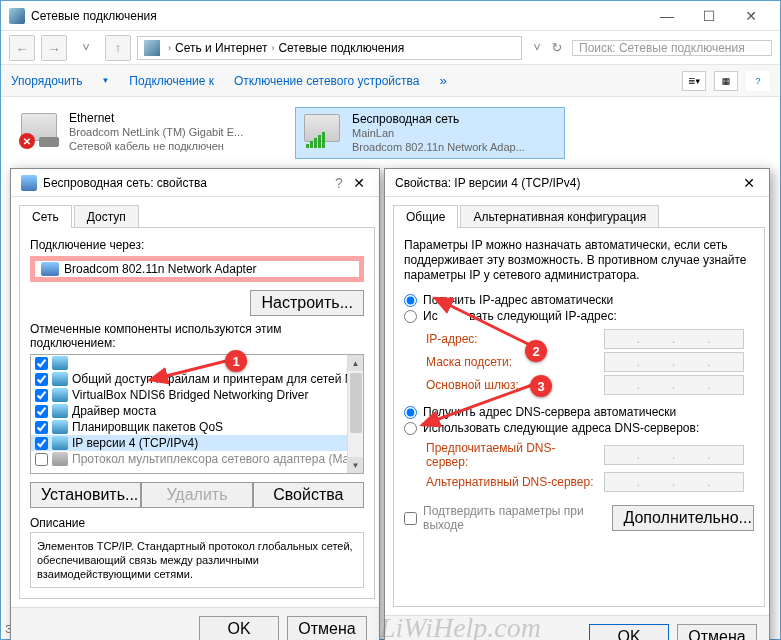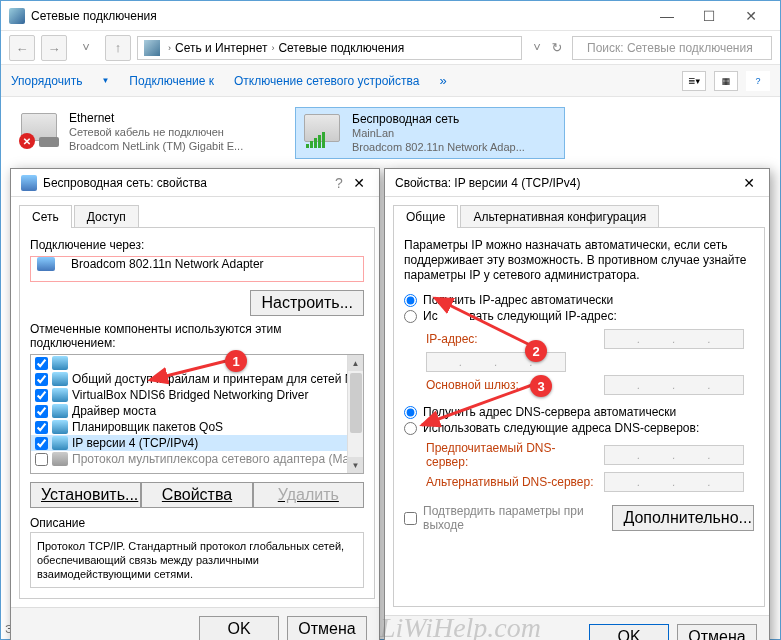--- a/index.html
+++ b/index.html
@@ -9,21 +9,21 @@
 .titlebar { height: 30px; background: #fff; display: flex; align-items: center; padding: 0 8px; border-bottom: 1px solid #e5e5e5; }
 .titlebar .title-icon { width: 16px; height: 16px; margin-right: 6px; background: linear-gradient(135deg,#9cd,#369); border-radius: 2px; }
 .titlebar .title-text { flex: 1; font-size: 12px; }
 .win-controls { display: flex; gap: 0; }
 .win-btn { width: 42px; height: 28px; display: flex; align-items: center; justify-content: center; color: #555; font-size: 14px; }
 .nav-bar { height: 34px; display: flex; align-items: center; padding: 0 8px; gap: 6px; border-bottom: 1px solid #e5e5e5; }
 .nav-arrow { width: 26px; height: 26px; border: 1px solid #ccc; border-radius: 2px; display: flex; align-items: center; justify-content: center; color: #888; font-size: 13px; background: #f5f5f5; }
 .breadcrumb { flex: 1; height: 24px; border: 1px solid #ccc; display: flex; align-items: center; padding: 0 6px; font-size: 12px; gap: 4px; }
 .bc-icon { width: 16px; height: 16px; background: linear-gradient(135deg,#acd,#479); margin-right: 4px; }
 .bc-sep { color: #555; font-size: 9px; }
-.searchbox { width: 200px; height: 24px; border: 1px solid #ccc; padding: 0 14px; font-size: 12px; color: #999; display: flex; align-items: center; }
+.searchbox { width: 200px; height: 16px; border: 1px solid #ccc; padding: 0 6px; font-size: 12px; color: #999; display: flex; align-items: center; }
 .toolbar { height: 32px; display: flex; align-items: center; padding: 0 10px; gap: 20px; border-bottom: 1px solid #e5e5e5; background: #f7f7f7; }
 .tb-item { color: #0066cc; display: flex; align-items: center; gap: 19px; font-size: 12px; }
 .tb-spacer { flex: 1; }
 .tb-icons { display: flex; gap: 8px; align-items: center; }
 .mini-ico { width: 24px; height: 20px; border: 1px solid #ccc; background: #fff; display: flex; align-items: center; justify-content: center; font-size: 9px; }
 .connections { display: flex; padding: 10px 12px; gap: 12px; }
 .conn-item { display: flex; gap: 8px; padding: 4px 6px; width: 270px; }
 .conn-item.selected { background: #cde8ff; border: 1px solid #7ab8e8; }
 .conn-icon { width: 42px; height: 38px; position: relative; }
 .conn-icon .pcico { width: 36px; height: 28px; background: linear-gradient(#e8e8e8,#ccc); border: 1px solid #aaa; border-radius: 2px; position: absolute; top: 2px; left: 2px; }
@@ -38,32 +38,32 @@
 .dialog-title { height: 28px; background: #fff; display: flex; align-items: center; padding: 0 10px; border-bottom: 1px solid #ddd; font-size: 12px; }
 .dialog-title .dticon { width: 16px; height: 16px; margin-right: 6px; }
 .dialog-title .dttext { flex: 1; }
 .dialog-title .dtclose { width: 20px; text-align: center; font-size: 14px; }
 .tabs { display: flex; padding: 8px 8px 0 8px; gap: 2px; }
 .tab { padding: 4px 12px; border: 1px solid #ccc; border-bottom: none; background: #fff; font-size: 12px; position: relative; }
 .tab.active { background: #fff; z-index: 2; }
 .tab:not(.active) { background: #f4f4f4; }
 .tab-panel { border: 1px solid #ccc; margin: -1px 4px 8px 8px; padding: 10px; background: #fff; position: relative; }
 .field-label { font-size: 12px; margin-bottom: 4px; }
-.adapter-box { height: 26px; border: 1px solid #fca5a5; display: flex; align-items: flex-start; padding: 0 6px; gap: 16px; font-size: 12px; margin-bottom: 8px; width: 100%; }
+.adapter-box { height: 26px; border: 5px solid #fca5a5; display: flex; align-items: center; padding: 0 6px; gap: 5px; font-size: 12px; margin-bottom: 8px; width: 100%; }
 .netcard-ico { width: 18px; height: 14px; background: linear-gradient(#8cf,#47b); border-radius: 2px; }
 .btn { padding: 3px 10px; border: 1px solid #999; background: #f0f0f0; font-size: 16px; min-width: 70px; }
 .btn:disabled, .btn.disabled { color: #aaa; }
 .right-align { text-align: right; margin-bottom: 6px; }
 .checklist { border: 1px solid #aaa; height: 120px; overflow: hidden; position: relative; margin-bottom: 8px; }
 .check-item { display: flex; align-items: center; gap: 4px; padding: 1px 4px; font-size: 12px; }
 .check-item input { margin: 0; }
 .check-item.selected { background: #cde8ff; }
 .check-item.greytext { color: #888; }
 .proto-ico { width: 16px; height: 14px; background: linear-gradient(#9df,#38b); border-radius: 2px; flex-shrink: 0; }
-.btn-row { display: flex; margin-bottom: 8px; justify-content: space-between; text-decoration: underline; }
+.btn-row { display: flex; margin-bottom: 8px; justify-content: space-between; }
 .btn-row .btn { flex: 1; }
 .group-label { font-size: 12px; margin-bottom: 2px; }
 .desc-box { border: 1px solid #ccc; padding: 6px; font-size: 11px; line-height: 14px; min-height: 50px; }
 .dialog-buttons { display: flex; justify-content: flex-end; gap: 8px; padding: 8px 12px; background: #f4f4f4; border-top: 1px solid #ddd; }
 .radio-row { display: flex; align-items: center; gap: 6px; margin: 2px 0; font-size: 12px; }
 .radio-row input { margin: 0; }
 .form-grid { margin: 6px 0 10px 22px; }
 .form-row { display: flex; align-items: center; margin: 3px 0; gap: 8px; }
 .form-row label { width: 170px; font-size: 12px; color: #c2410c; }
 .ip-input { width: 140px; height: 20px; border: 1px solid #ccc; background: #f4f4f4; display: flex; align-items: center; justify-content: space-evenly; color: #aaa; font-size: 11px; }
@@ -131,22 +131,22 @@
   </div>
   <div class="connections">
     <div class="conn-item">
       <div class="conn-icon">
         <div class="pcico"></div>
           <div class="cable" style="background:#888"></div>
         <div class="redx">✕</div>
       </div>
       <div class="conn-text">
         <span class="ctitle">Ethernet</span>
+        <span class="csub">Broadcom NetLink (TM) Gigabit E...</span>
         <span class="csub">Сетевой кабель не подключен</span>
-        <span class="csub">Broadcom NetLink (TM) Gigabit E...</span>
       </div>
     </div>
     <div class="conn-item selected">
       <div class="conn-icon">
         <div class="pcico"></div>
         <div class="bars">
             <i style="height:4px"></i>
             <i style="height:7px"></i>
             <i style="height:10px"></i>
             <i style="height:13px"></i>
@@ -221,25 +221,25 @@
           <span>Протокол мультиплексора сетевого адаптера (Ma</span>
         </div>
       <div class="scrollbar">
         <div class="sbbtn">▲</div>
         <div class="sbthumb" style="top:18px;height:60px"></div>
         <div class="sbbtn" style="position:absolute;bottom:0;width:100%">▼</div>
       </div>
     </div>
     <div class="btn-row">
       <button class="btn">Установить...</button>
+      <button class="btn disabled">Удалить</button>
       <button class="btn">Свойства</button>
-      <button class="btn disabled">Удалить</button>
     </div>
     <div class="group-label">Описание</div>
-    <div class="desc-box">Протокол TCP/IP. Стандартный протокол глобальных сетей, обеспечивающий связь между различными взаимодействующими сетями.</div>
+    <div class="desc-box">Элементов TCP/IP. Стандартный протокол глобальных сетей, обеспечивающий связь между различными взаимодействующими сетями.</div>
   </div>
   <div class="dialog-buttons">
     <button class="btn" style="min-width:80px">OK</button>
     <button class="btn" style="min-width:80px">Отмена</button>
   </div>
 </div>
 
 <div class="dialog ipv4-dialog">
   <div class="dialog-title">
     <div class="dttext">Свойства: IP версии 4 (TCP/IPv4)</div>
@@ -263,20 +263,21 @@
     <div class="form-grid">
       <div class="form-row">
           <label>IP-адрес:</label>
           <div class="ip-input">
             <i>.</i>
             <i>.</i>
             <i>.</i>
           </div>
         </div>
       <div class="form-row">
+          <label>Маска подсети:</label>
           <div class="ip-input">
             <i>.</i>
             <i>.</i>
             <i>.</i>
           </div>
         </div>
       <div class="form-row">
           <label>Основной шлюз:</label>
           <div class="ip-input">
             <i>.</i>

